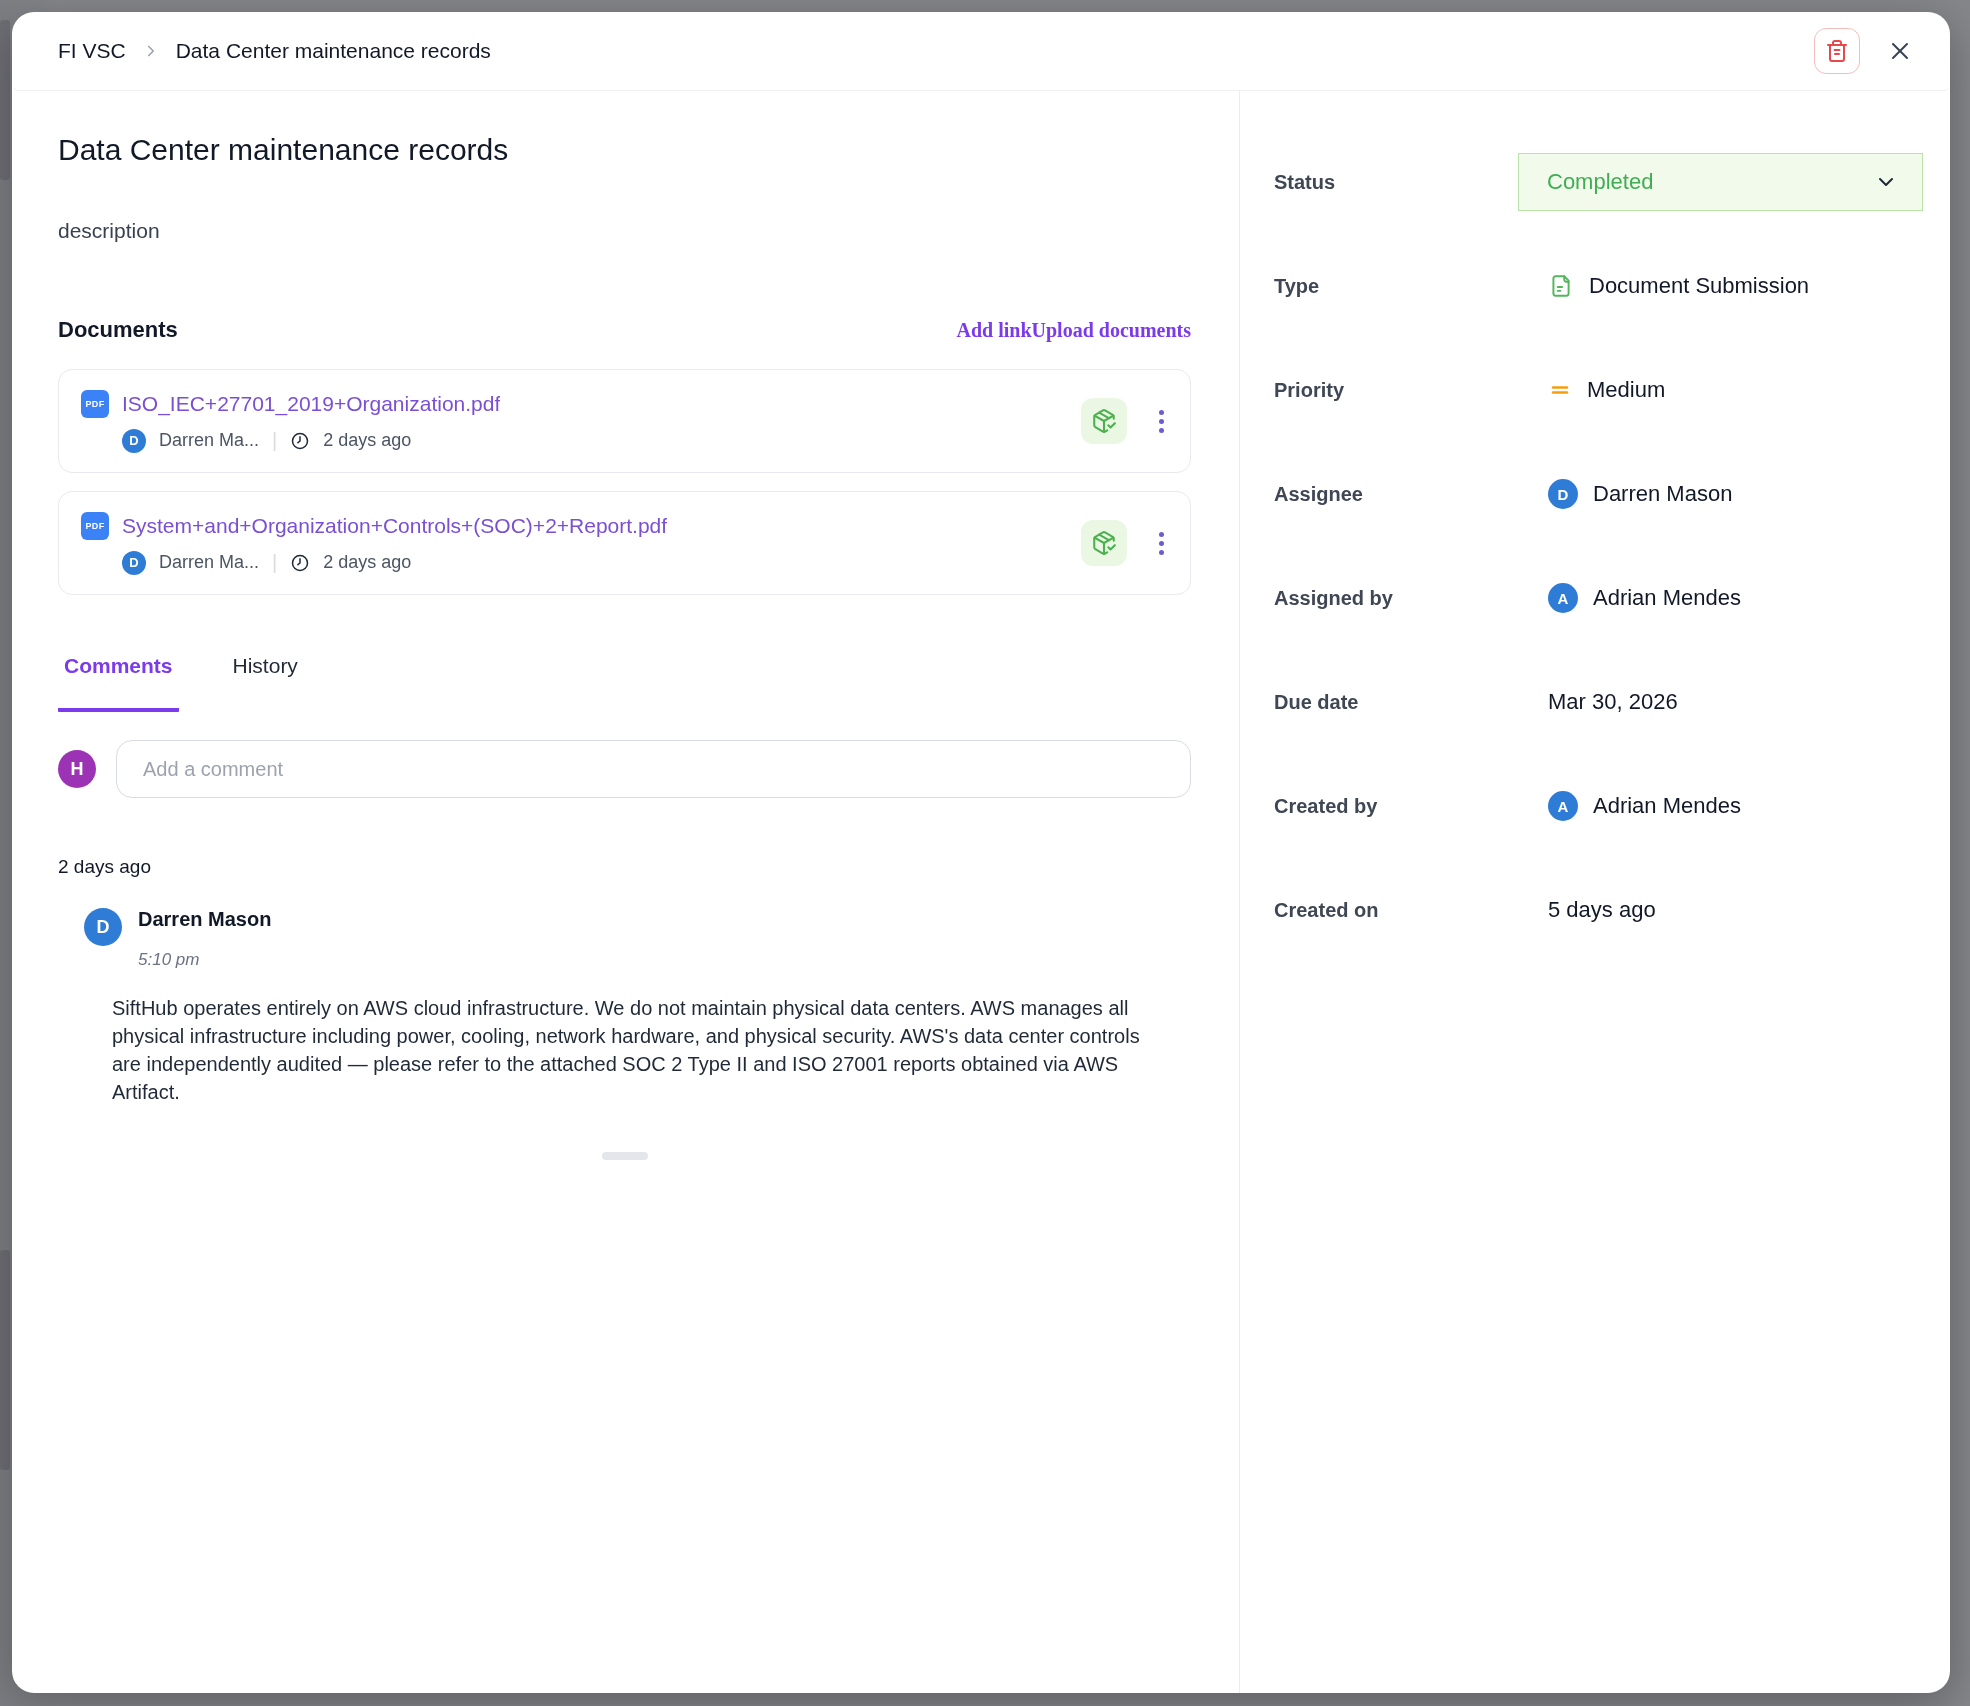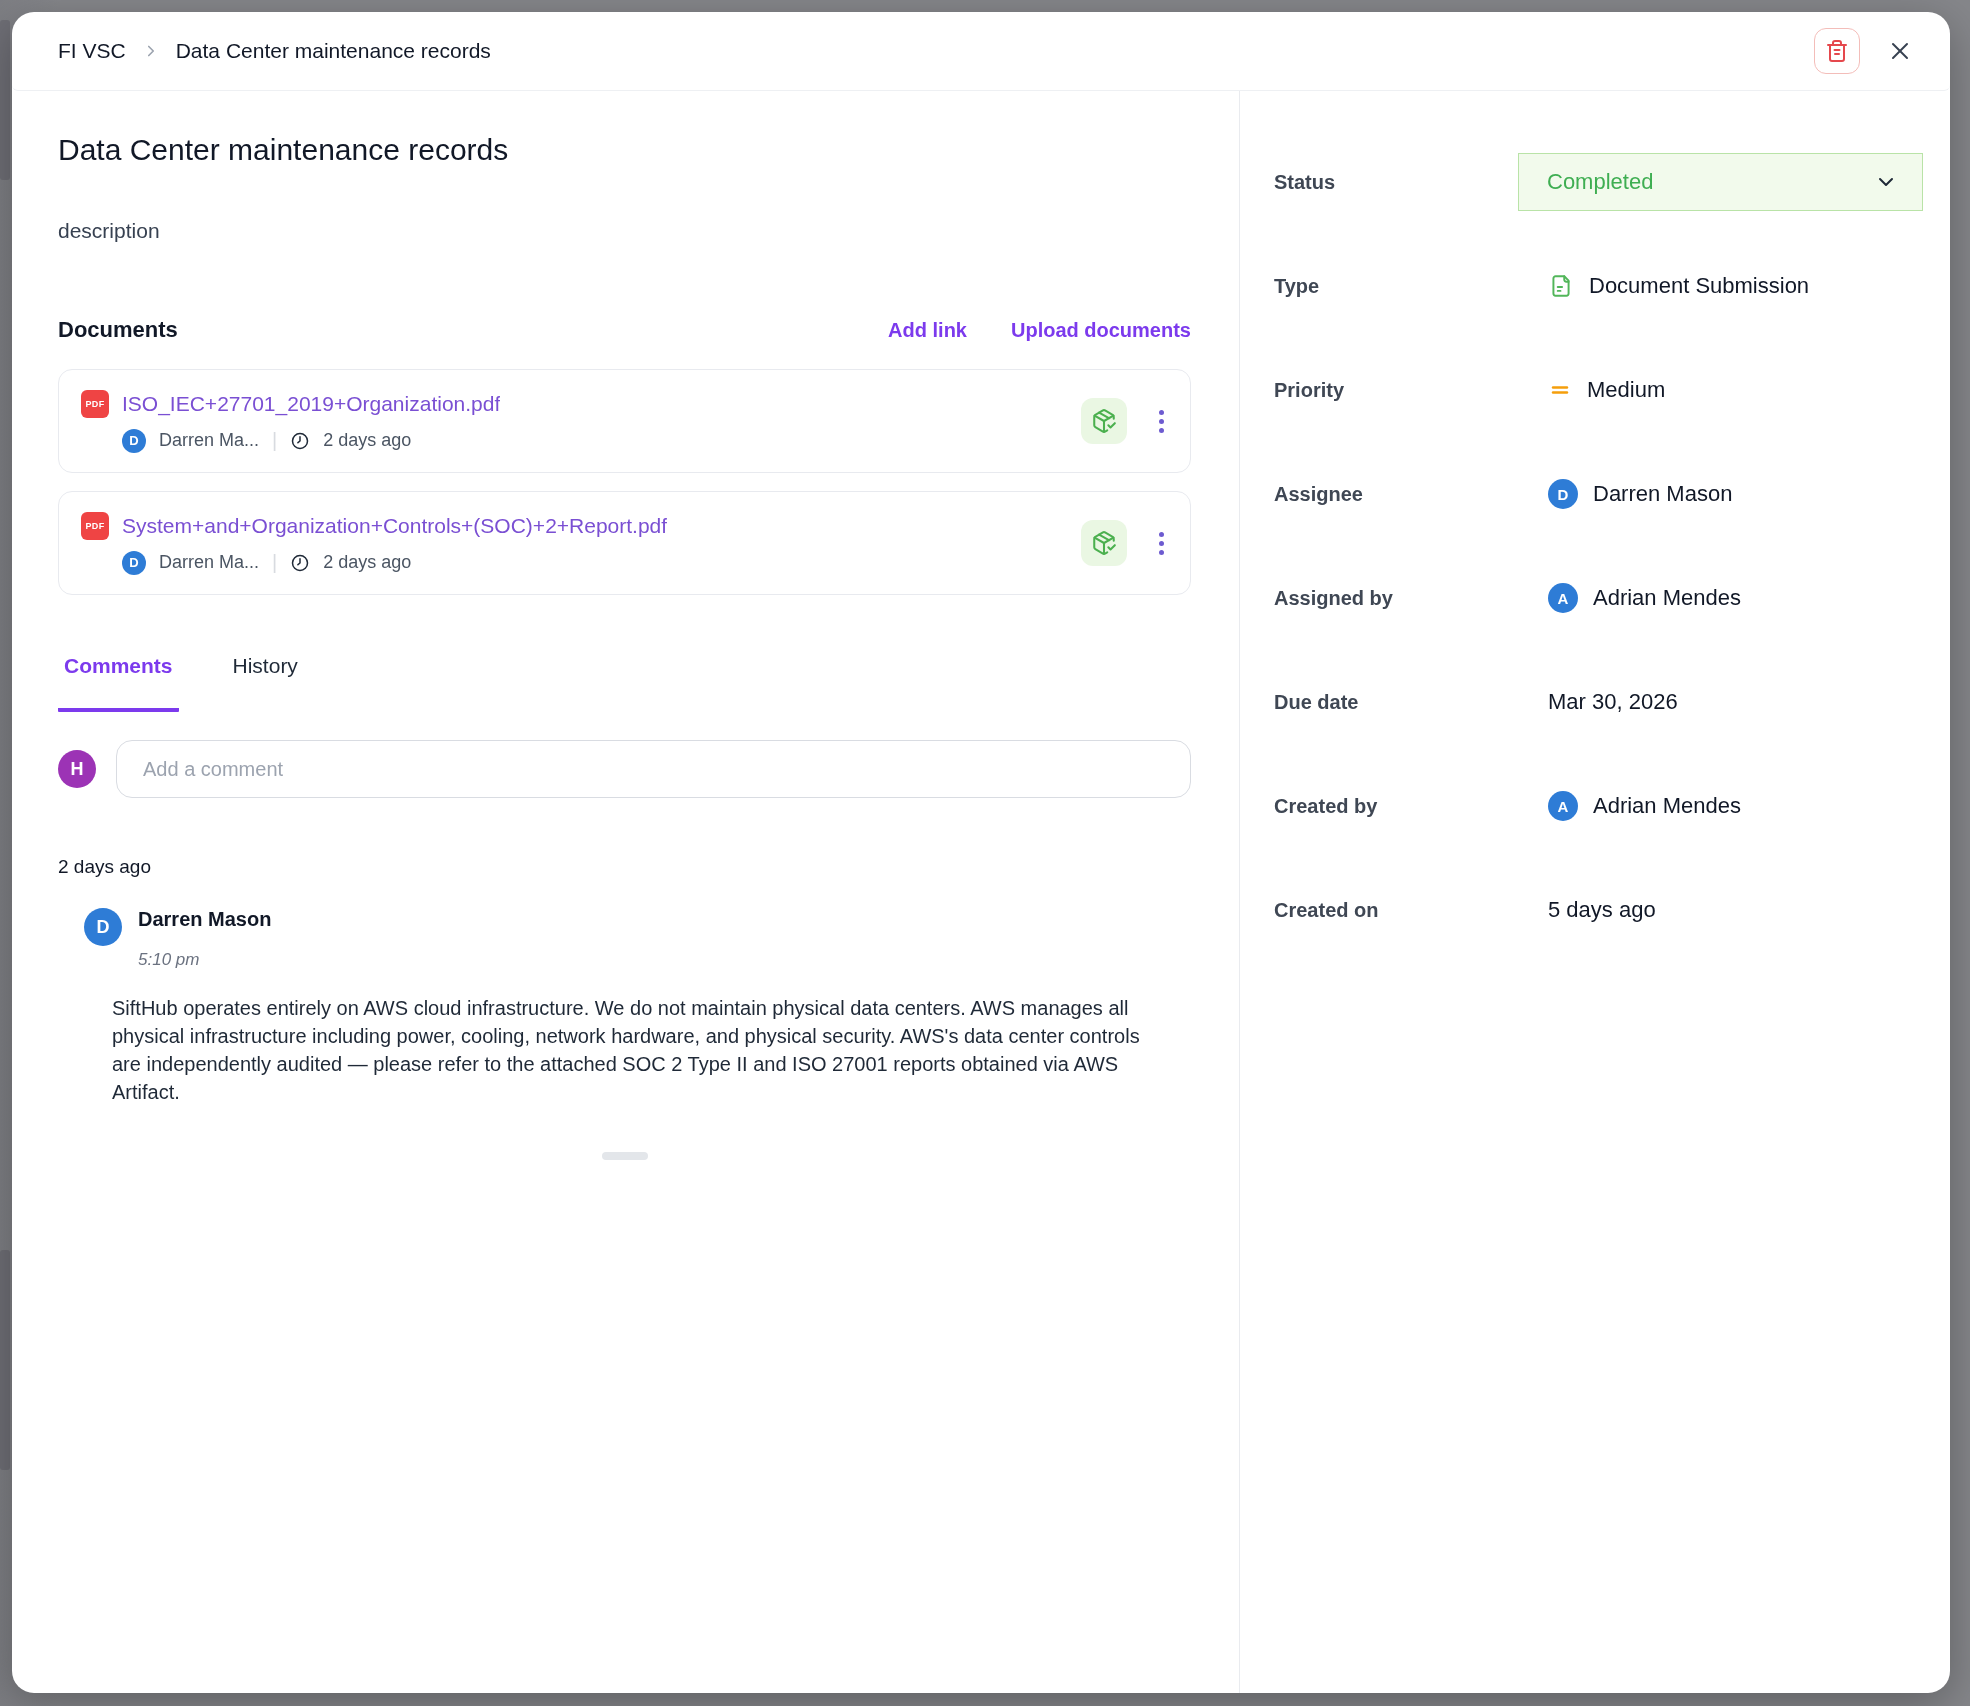--- a/index.html
+++ b/index.html
@@ -32,27 +32,27 @@
   
   .modal-body{flex:1;display:flex;min-height:0;}
   .left-col{flex:1;min-width:0;padding:42px 48px 0 46px;position:relative;}
   .right-col{flex:0 0 649px;width:649px;border-left:1px solid #e9ebef;padding:62px 27px 0 34px;box-sizing:content-box;}
 
   
   .doc-title{font-size:30px;font-weight:500;color:#111827;margin:0 0 52px;}
   .description{font-size:21px;color:#374151;margin:0 0 74px;}
   .documents-header{display:flex;align-items:baseline;margin-bottom:26px;}
   .documents-title{font-size:22px;font-weight:600;color:#111827;}
-  .doc-actions{margin-left:auto;display:flex;gap:44px;}
+  .doc-actions{margin-left:auto;display:flex;font-family:Liberation Serif, serif;}
   .link-btn{color:#7c3aed;font-size:20px;font-weight:600;cursor:pointer;background:none;border:none;padding:0;font-family:inherit;}
 
   .doc-card{border:1px solid #e8eaef;border-radius:14px;padding:16px 22px;display:flex;align-items:center;margin-bottom:18px;min-height:104px;box-sizing:border-box;background:#fff;}
   .doc-info{flex:1;min-width:0;}
   .doc-name-row{display:flex;align-items:center;gap:13px;margin-bottom:11px;}
-  .pdf-badge{width:28px;height:28px;border-radius:6px;background:#ef4444;color:#fff;font-size:9px;font-weight:700;display:flex;align-items:center;justify-content:center;letter-spacing:.4px;flex:0 0 28px;}
+  .pdf-badge{width:28px;height:28px;border-radius:6px;background:#3b82f6;color:#fff;font-size:9px;font-weight:700;display:flex;align-items:center;justify-content:center;letter-spacing:.4px;flex:0 0 28px;}
   .doc-name{font-size:21px;color:#7a4fd3;cursor:pointer;white-space:nowrap;overflow:hidden;text-overflow:ellipsis;}
   .doc-meta{display:flex;align-items:center;gap:13px;padding-left:41px;color:#4b5563;font-size:18px;}
   .meta-divider{color:#d8dbe0;font-size:20px;}
   .doc-right{display:flex;align-items:center;gap:28px;flex:0 0 auto;}
   .pkg-icon-wrap{width:46px;height:46px;border-radius:12px;background:#eaf7e3;display:flex;align-items:center;justify-content:center;cursor:pointer;}
   .kebab{display:flex;flex-direction:column;gap:4px;cursor:pointer;padding:4px;background:none;border:none;}
   .kebab span{width:5px;height:5px;border-radius:50%;background:#6d5bd0;}
 
   .avatar{border-radius:50%;background:#2e7cd6;color:#fff;display:flex;align-items:center;justify-content:center;font-weight:600;flex:0 0 auto;}
   .avatar-24{width:24px;height:24px;font-size:13px;}

